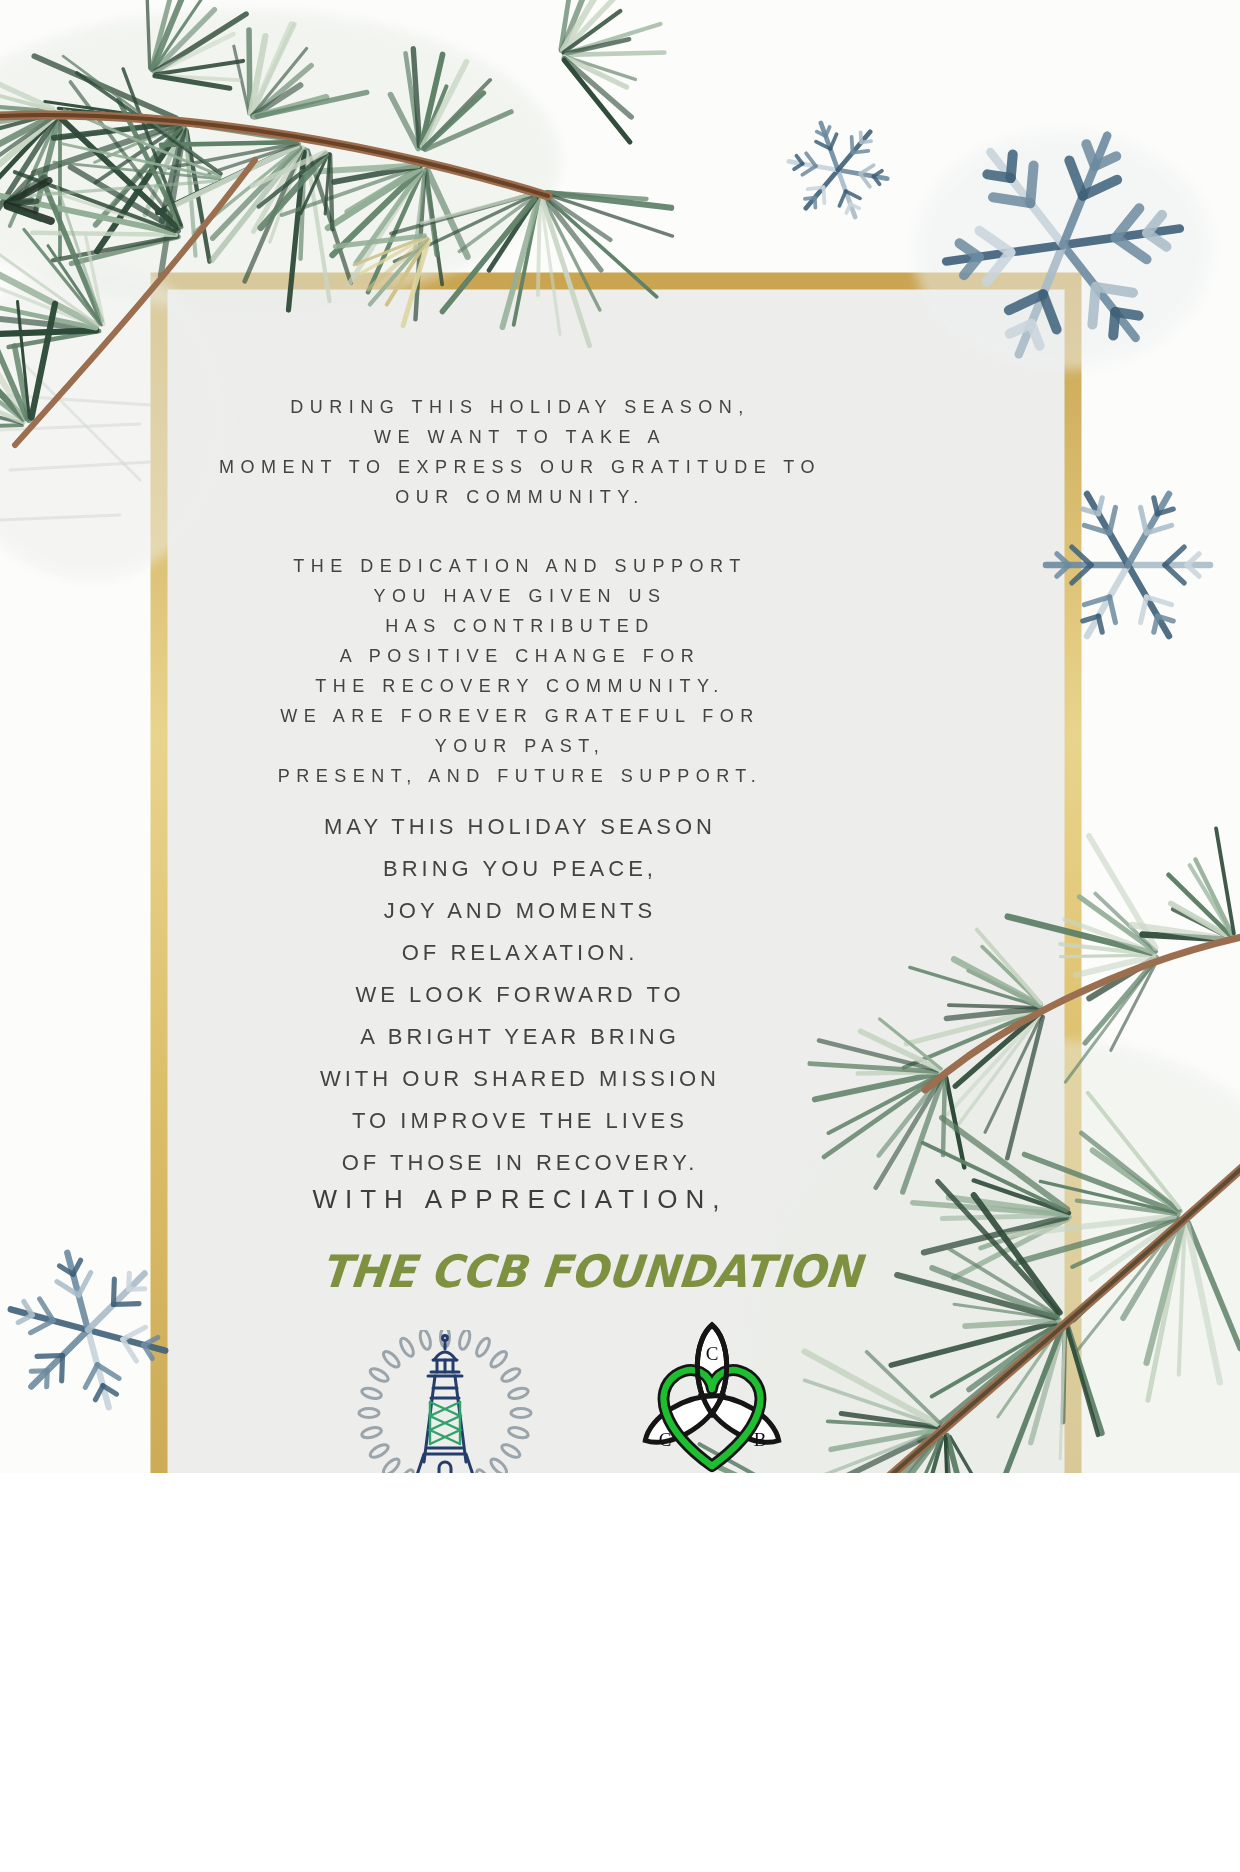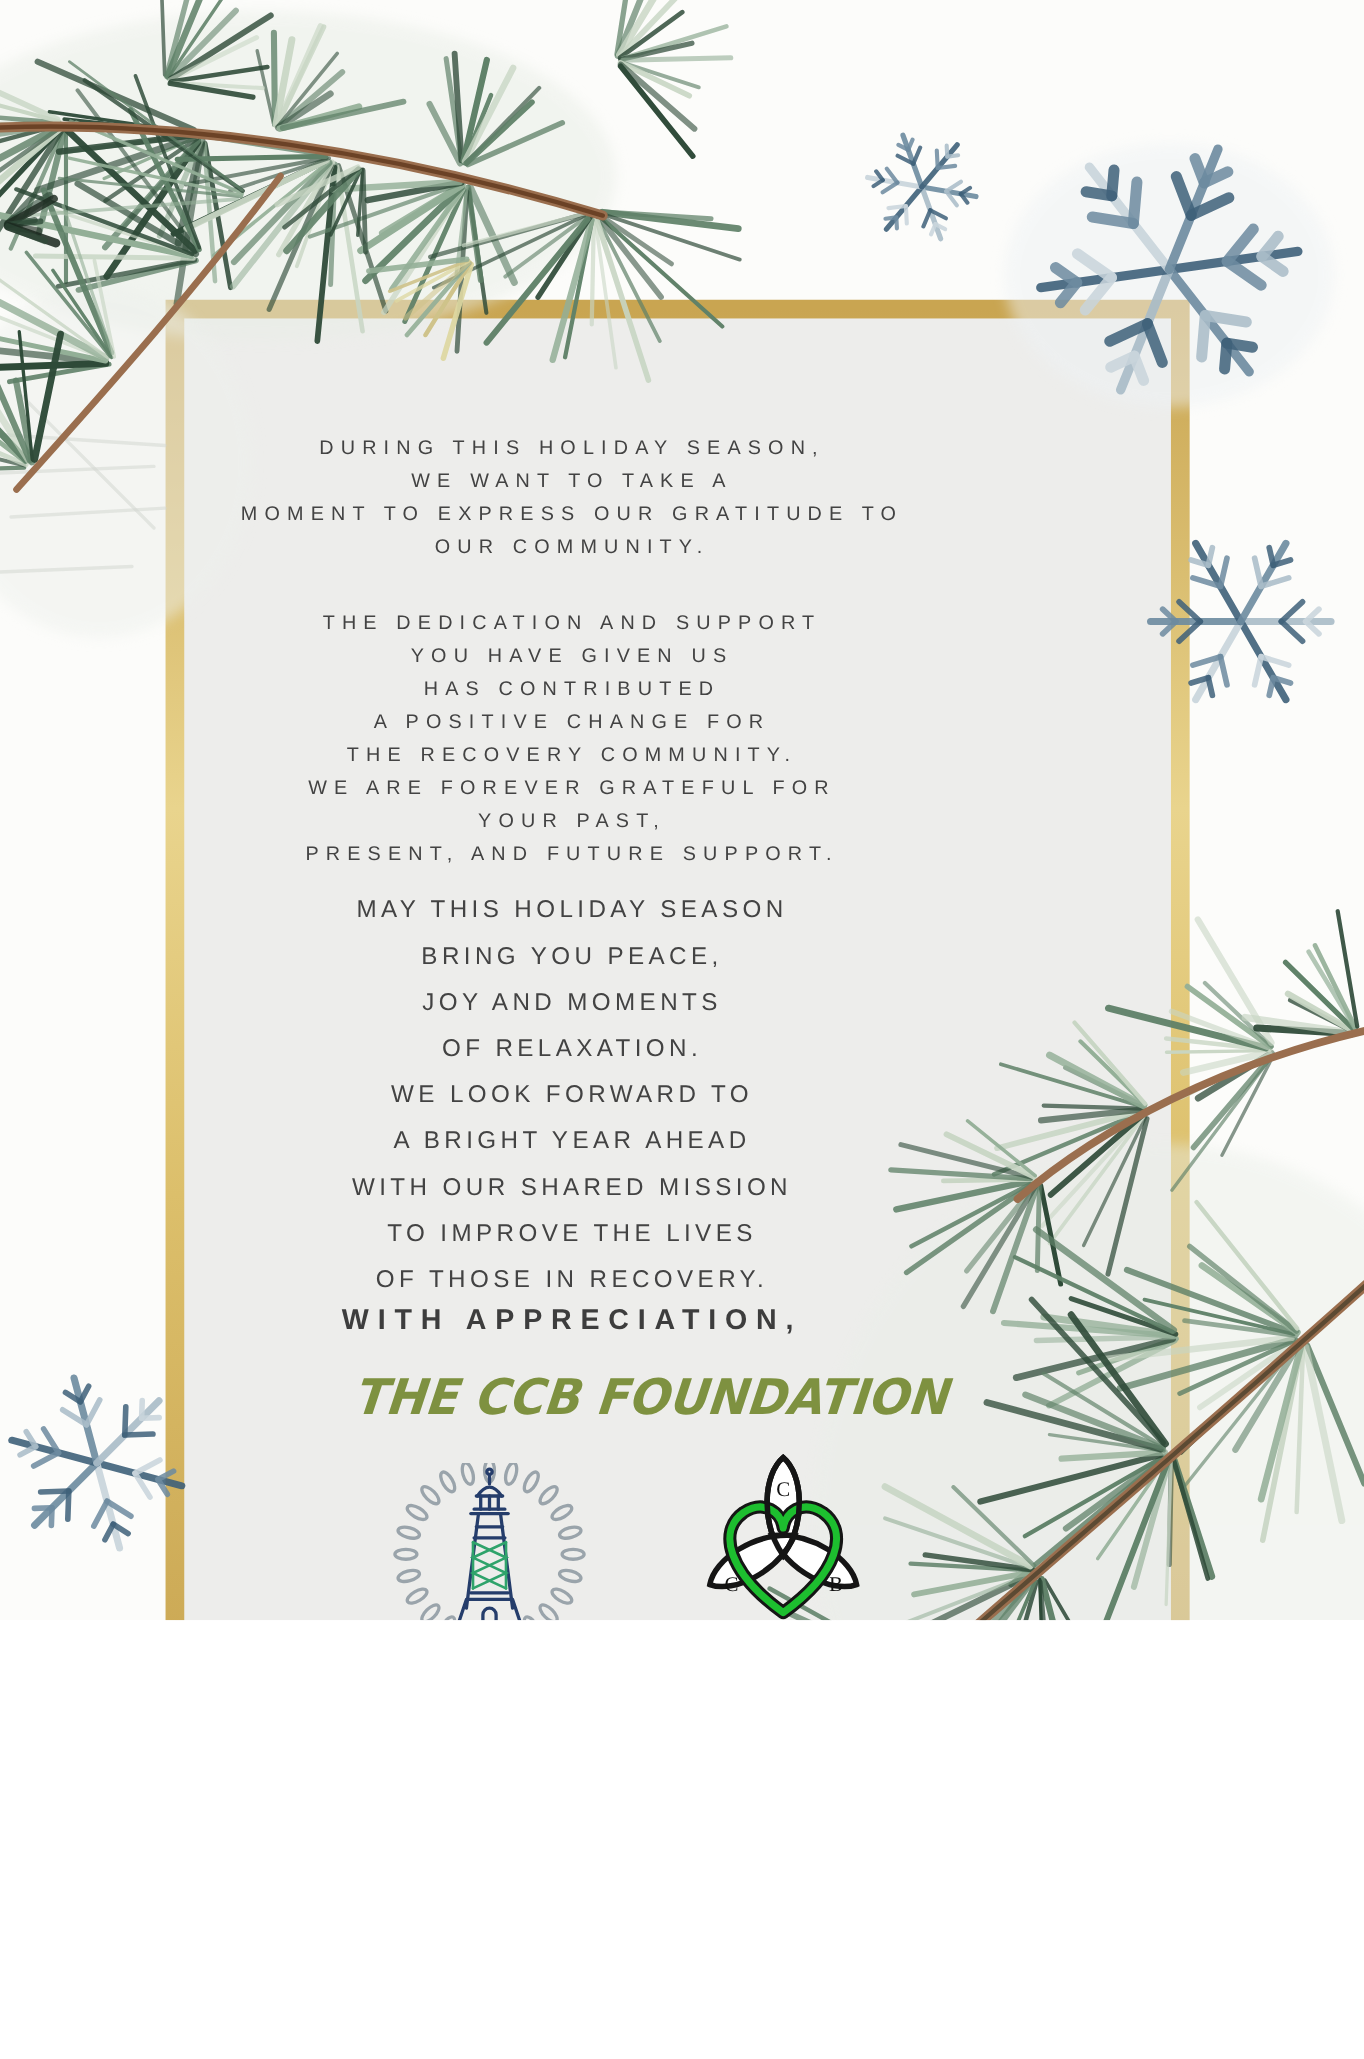--- a/index.html
+++ b/index.html
@@ -7,21 +7,21 @@
         background:#fcfcfa;font-family:"Liberation Sans",sans-serif;}
   #bg{position:absolute;left:0;top:0;z-index:1;}
   .msg{position:absolute;left:140px;width:760px;text-align:center;z-index:3;
        color:#434343;font-weight:300;}
   .para-ab .line{font-size:18px;line-height:30px;letter-spacing:6.5px;}
   .para-a{top:392px;}
   .para-b{top:551px;}
   .para-c{top:806px;}
   .para-c .line{font-size:22px;line-height:42px;letter-spacing:4px;}
   .closing{position:absolute;left:140px;width:760px;top:1184px;text-align:center;
-       font-size:26px;letter-spacing:8px;color:#3d3d3d;z-index:3;font-weight:700;}
+       font-size:26px;letter-spacing:8px;color:#3d3d3d;z-index:3;font-weight:400;}
   .signature{position:absolute;left:250px;width:690px;top:1246px;text-align:center;
        font-family:"DejaVu Sans",sans-serif;font-weight:bold;font-style:italic;
        font-size:43px;color:#7e9140;transform:skewX(-8deg) scaleY(1.04);z-index:3;}
   .core-logo{position:absolute;left:318px;top:1330px;width:254px;height:166px;z-index:3;}
   .core-wordmark{position:absolute;left:308px;top:1506px;width:274px;text-align:left;
        font-size:44px;letter-spacing:0.40em;text-indent:0.40em;color:#b91c1c;
        font-weight:300;z-index:3;}
   .ccb-logo{position:absolute;left:586px;top:1320px;width:252px;height:166px;z-index:3;}
   .ccb-caption{position:absolute;left:576px;top:1556px;width:272px;text-align:center;
        font-family:"Liberation Serif",serif;font-size:21px;letter-spacing:1.5px;
@@ -667,21 +667,21 @@
     <div class="line">YOUR PAST,</div>
     <div class="line">PRESENT, AND FUTURE SUPPORT.</div>
   </div>
 
   <div class="msg para-c">
     <div class="line">MAY THIS HOLIDAY SEASON</div>
     <div class="line">BRING YOU PEACE,</div>
     <div class="line">JOY AND MOMENTS</div>
     <div class="line">OF RELAXATION.</div>
     <div class="line">WE LOOK FORWARD TO</div>
-    <div class="line">A BRIGHT YEAR AHEAD</div>
+    <div class="line">A BRIGHT YEAR BRING</div>
     <div class="line">WITH OUR SHARED MISSION</div>
     <div class="line">TO IMPROVE THE LIVES</div>
     <div class="line">OF THOSE IN RECOVERY.</div>
   </div>
 
   <div class="closing">WITH APPRECIATION,</div>
 
   <div class="signature">THE CCB FOUNDATION</div>
 
   <svg class="core-logo" viewBox="0 0 254 166">

